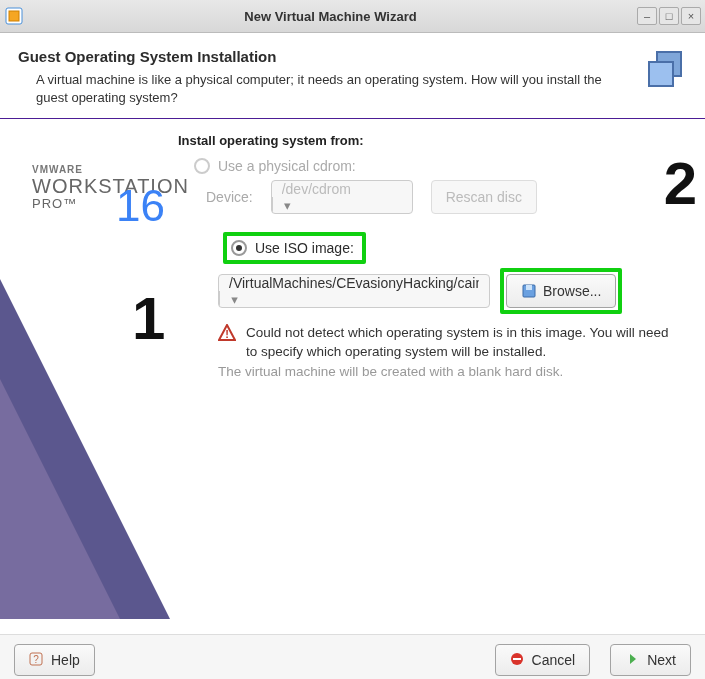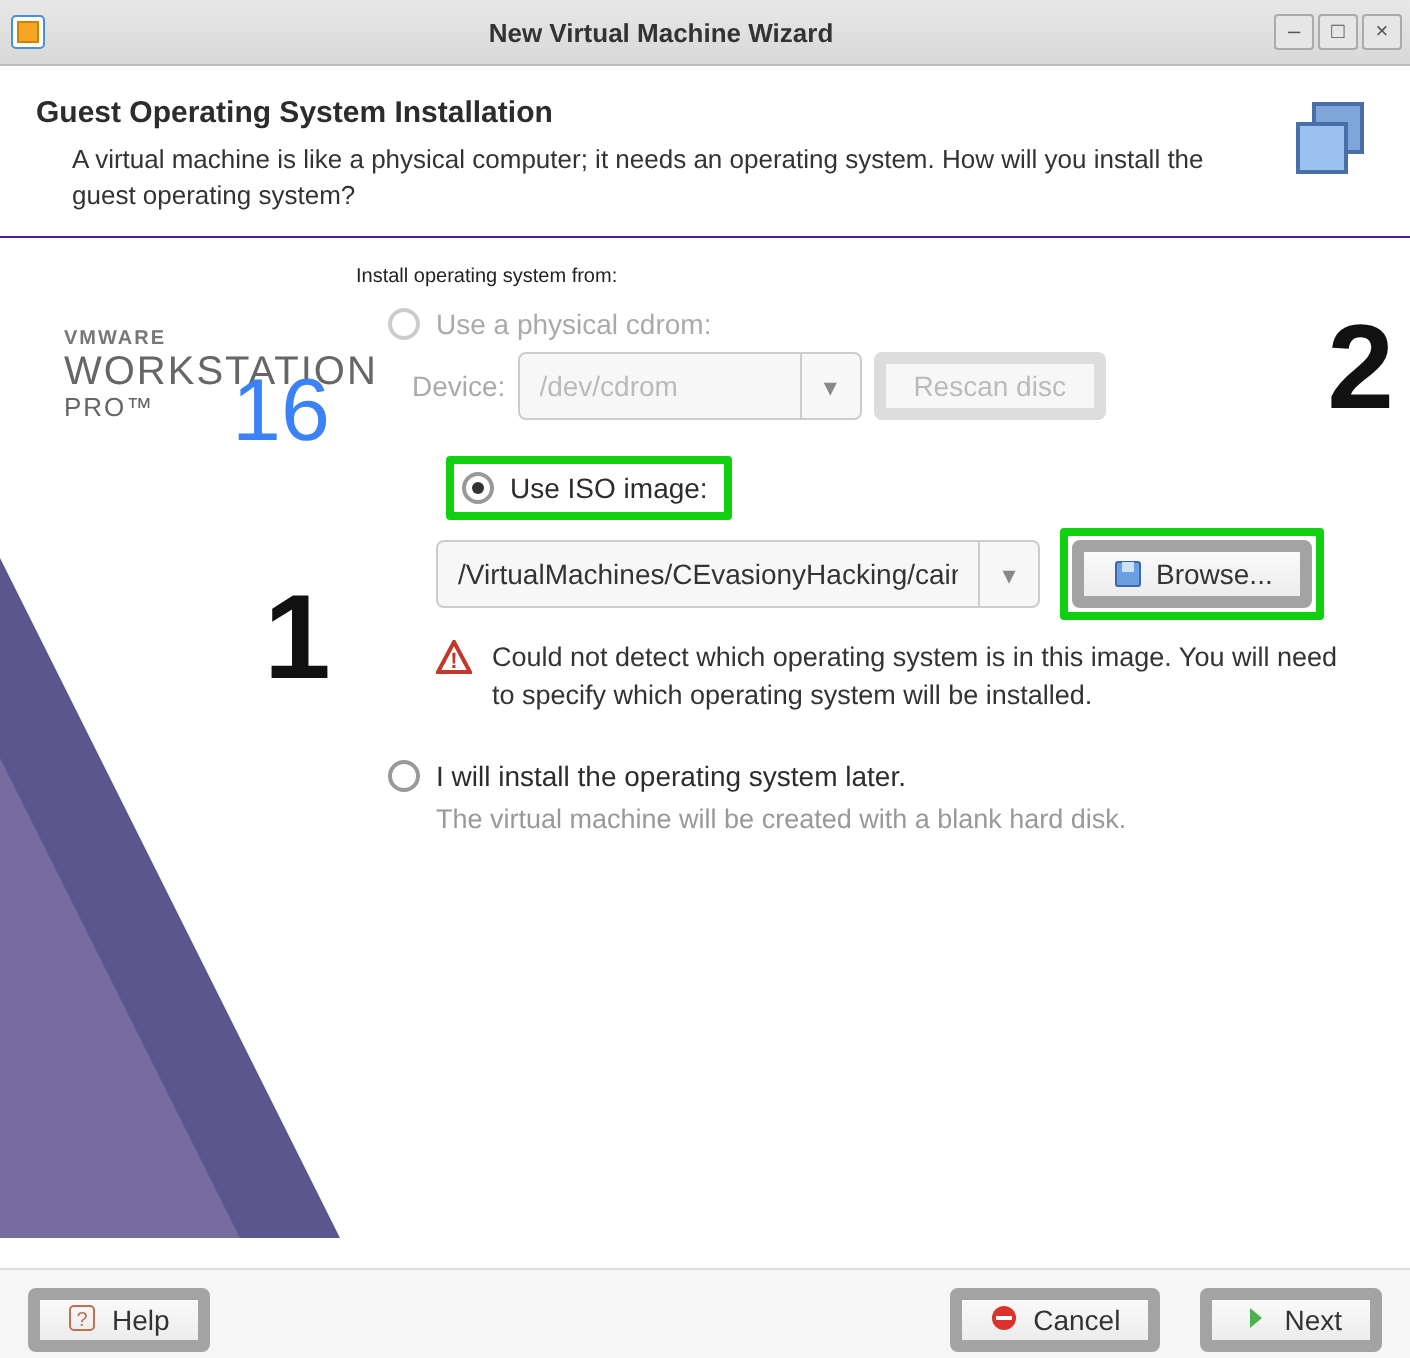--- a/index.html
+++ b/index.html
@@ -104,22 +104,22 @@
     border-right:120px solid transparent;
     border-bottom:240px solid #8a7aaa;
     opacity:0.6;
   }
   .main {
     flex:1;
     padding: 14px 18px 0 6px;
     position:relative;
   }
   .section-title {
-    font-weight:400;
-    font-size:10px;
+    font-weight:700;
+    font-size:13px;
     margin-bottom:10px;
     color:#222;
   }
   .radio-row {
     display:flex;
     align-items:center;
     gap:8px;
     margin-left:16px;
     margin-bottom:6px;
     font-size:14px;
@@ -128,47 +128,48 @@
     width:16px;height:16px;
     border:2px solid #999;
     border-radius:50%;
     display:inline-flex;align-items:center;justify-content:center;
     background:#fff;
   }
   .radio.disabled { border-color:#ccc; }
   .radio .dot{width:6px;height:6px;background:#333;border-radius:50%;}
   .sub-indent { margin-left:40px; }
   .device-row {
-    display:flex;align-items:center;gap:6px;margin-top:4px;margin-bottom:18px;margin-left:28px;
+    display:flex;align-items:center;gap:18px;margin-top:4px;margin-bottom:18px;margin-left:28px;
   }
   .device-row .lbl{color:#aaa;font-size:14px;}
   .combo {
     display:flex;
     border:1px solid #ccc;border-radius:4px;
     background:#f7f7f7;
     height:34px;
     overflow:hidden;
+    flex-direction:column;
   }
   .combo input {
     border:none;background:transparent;
     padding:0 10px;font-size:14px;
     height:100%;outline:none;
     color:#333;
   }
   .combo.disabled input{color:#bbb;}
   .combo .arrow{
     width:30px;height:100%;
     border-left:1px solid #ccc;
     display:flex;align-items:center;justify-content:center;
     color:#888;
   }
   .btn {
     height:34px;
     padding:0 14px;
-    border:6px solid #a3a3a3;
+    border:1px solid #a3a3a3;
     border-radius:4px;
     background:linear-gradient(#fafafa,#ececec);
     display:inline-flex;align-items:center;gap:6px;
     font-size:14px;color:#333;
     cursor:pointer;
   }
   .btn.disabled{color:#bbb;border-color:#ddd;background:#f7f7f7;cursor:default;}
   .iso-row{
     display:flex;align-items:center;gap:10px;margin-top:4px;
   }
@@ -297,24 +298,20 @@
       <div class="warning-row">
         <span>
           <svg width="18" height="18" viewBox="0 0 18 18">
               <polygon points="9,1 17,16 1,16" fill="#fff" stroke="#c0392b" stroke-width="2"></polygon>
               <text x="9" y="14" text-anchor="middle" font-size="11" fill="#c0392b" font-weight="bold">!</text>
             </svg>
         </span>
         <span>Could not detect which operating system is in this image. You will need to specify which operating system will be installed.</span>
       </div>
 
-      <div class="radio-row" style="margin-top:22px">
-        <span class="radio"></span>
-        <span>I will install the operating system later.</span>
-      </div>
       <div class="later-sub">The virtual machine will be created with a blank hard disk.</div>
 
       <div class="annot" style="top:30px;right:8px;">2</div>
     </div>
   </div>
   <div class="annot" style="top:250px;left:132px;">1</div>
 </div>
 
 <div class="footer">
   <span class="btn">

